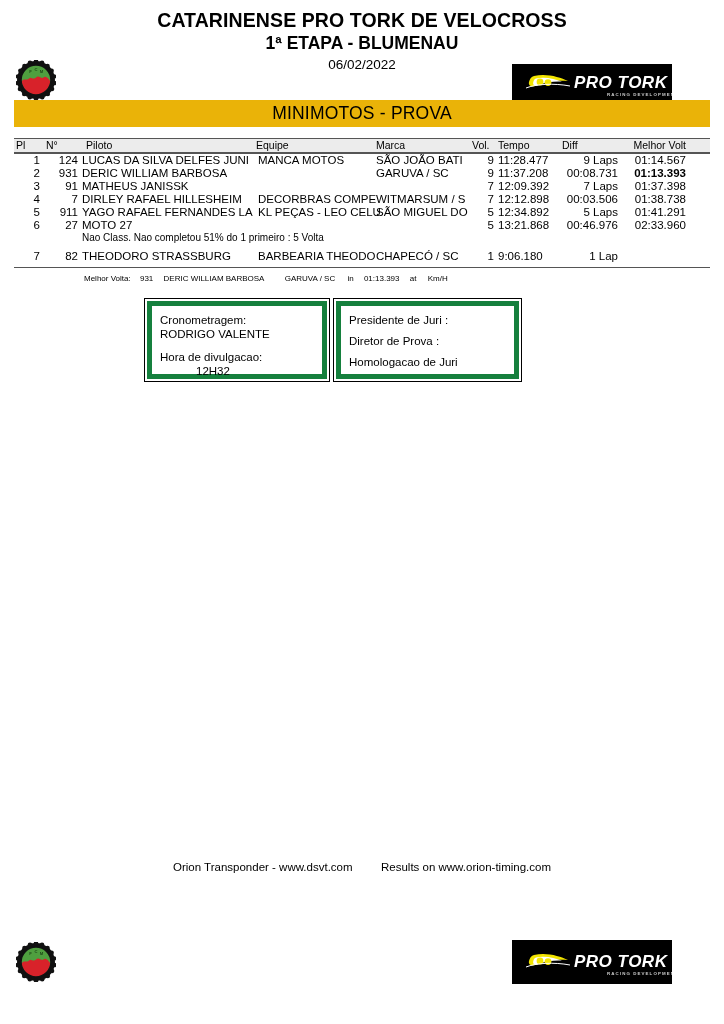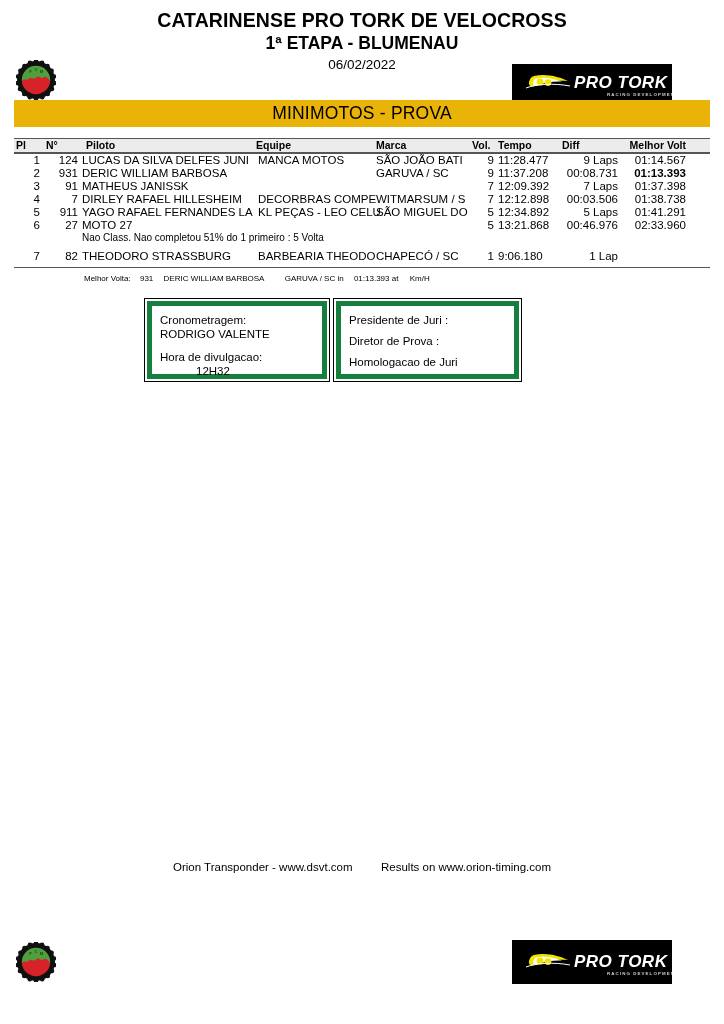--- a/index.html
+++ b/index.html
@@ -106,21 +106,20 @@
     position: relative;
     height: 13px;
     background: #ececec;
   }
   .thead .cell {
     position: absolute;
     top: 0;
     font-size: 10.5px;
     line-height: 13px;
     white-space: nowrap;
-    font-weight: bold;
   }
 
   .tbody {
     position: relative;
   }
   .row {
     position: relative;
     height: 13px;
   }
   .row .cell {
@@ -175,23 +174,23 @@
     width: 696px;
     font-size: 8px;
     line-height: 12px;
     white-space: nowrap;
   }
   .best-lap-line .seg { display: inline-block; }
   .best-lap-line .s-label  { margin-left: 70px; }
   .best-lap-line .s-num    { margin-left: 7px; }
   .best-lap-line .s-name   { margin-left: 8px; }
   .best-lap-line .s-city   { margin-left: 18px; }
-  .best-lap-line .s-in     { }
+  .best-lap-line .s-in     { margin-left: 10px; }
   .best-lap-line .s-lap    { margin-left: 8px; }
-  .best-lap-line .s-at     { margin-left: 0; }
+  .best-lap-line .s-at     { margin-left: 8px; }
   .best-lap-line .s-kmh    { margin-left: 9px; }
 
   
   .sig-box {
     position: absolute;
     border: 5px solid #15803d;
     outline: 1px solid #000000;
     outline-offset: 2px;
     box-sizing: border-box;
     padding: 7px 8px 0 8px;

